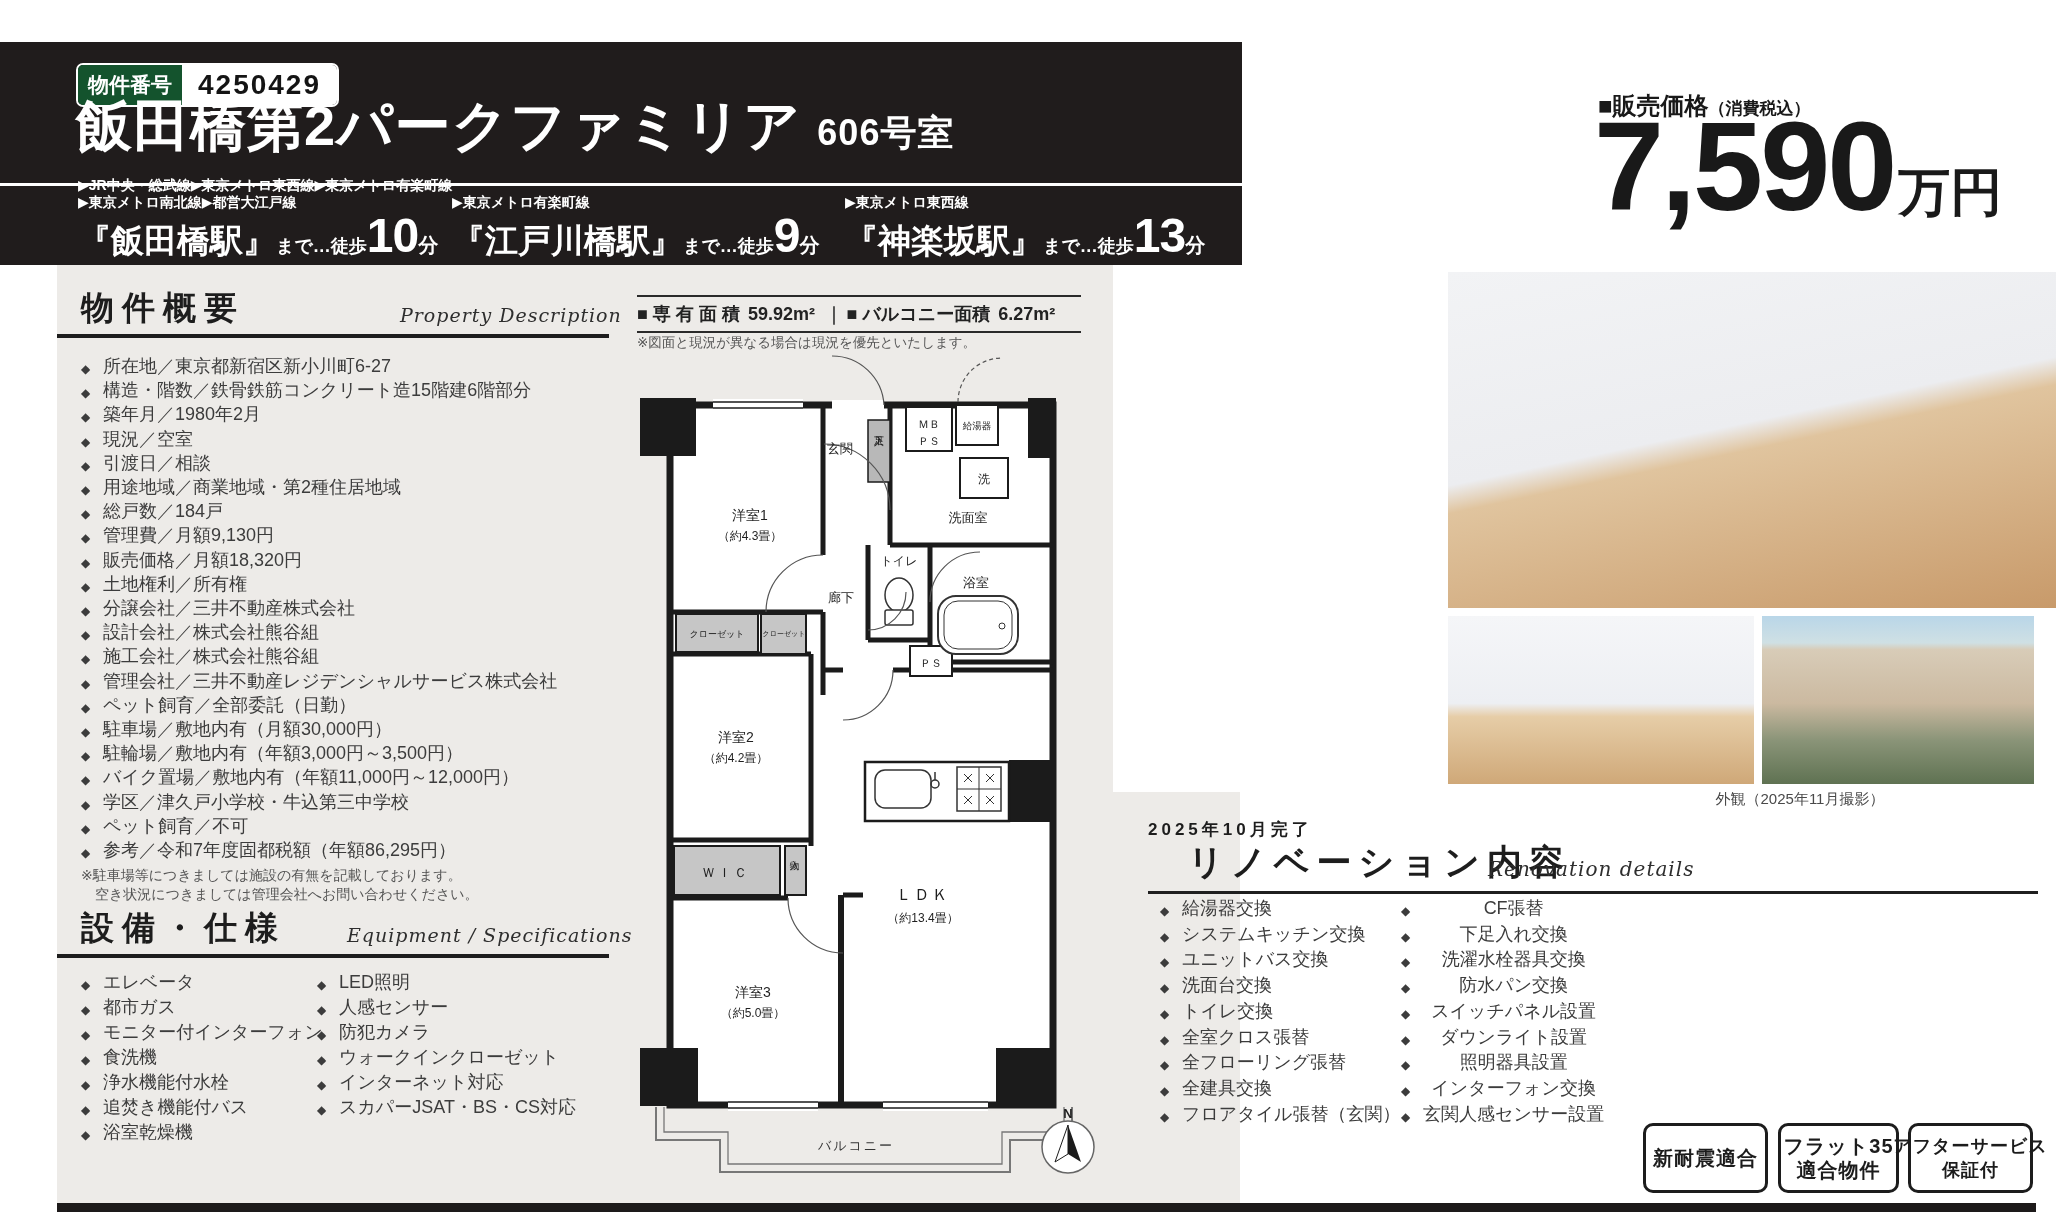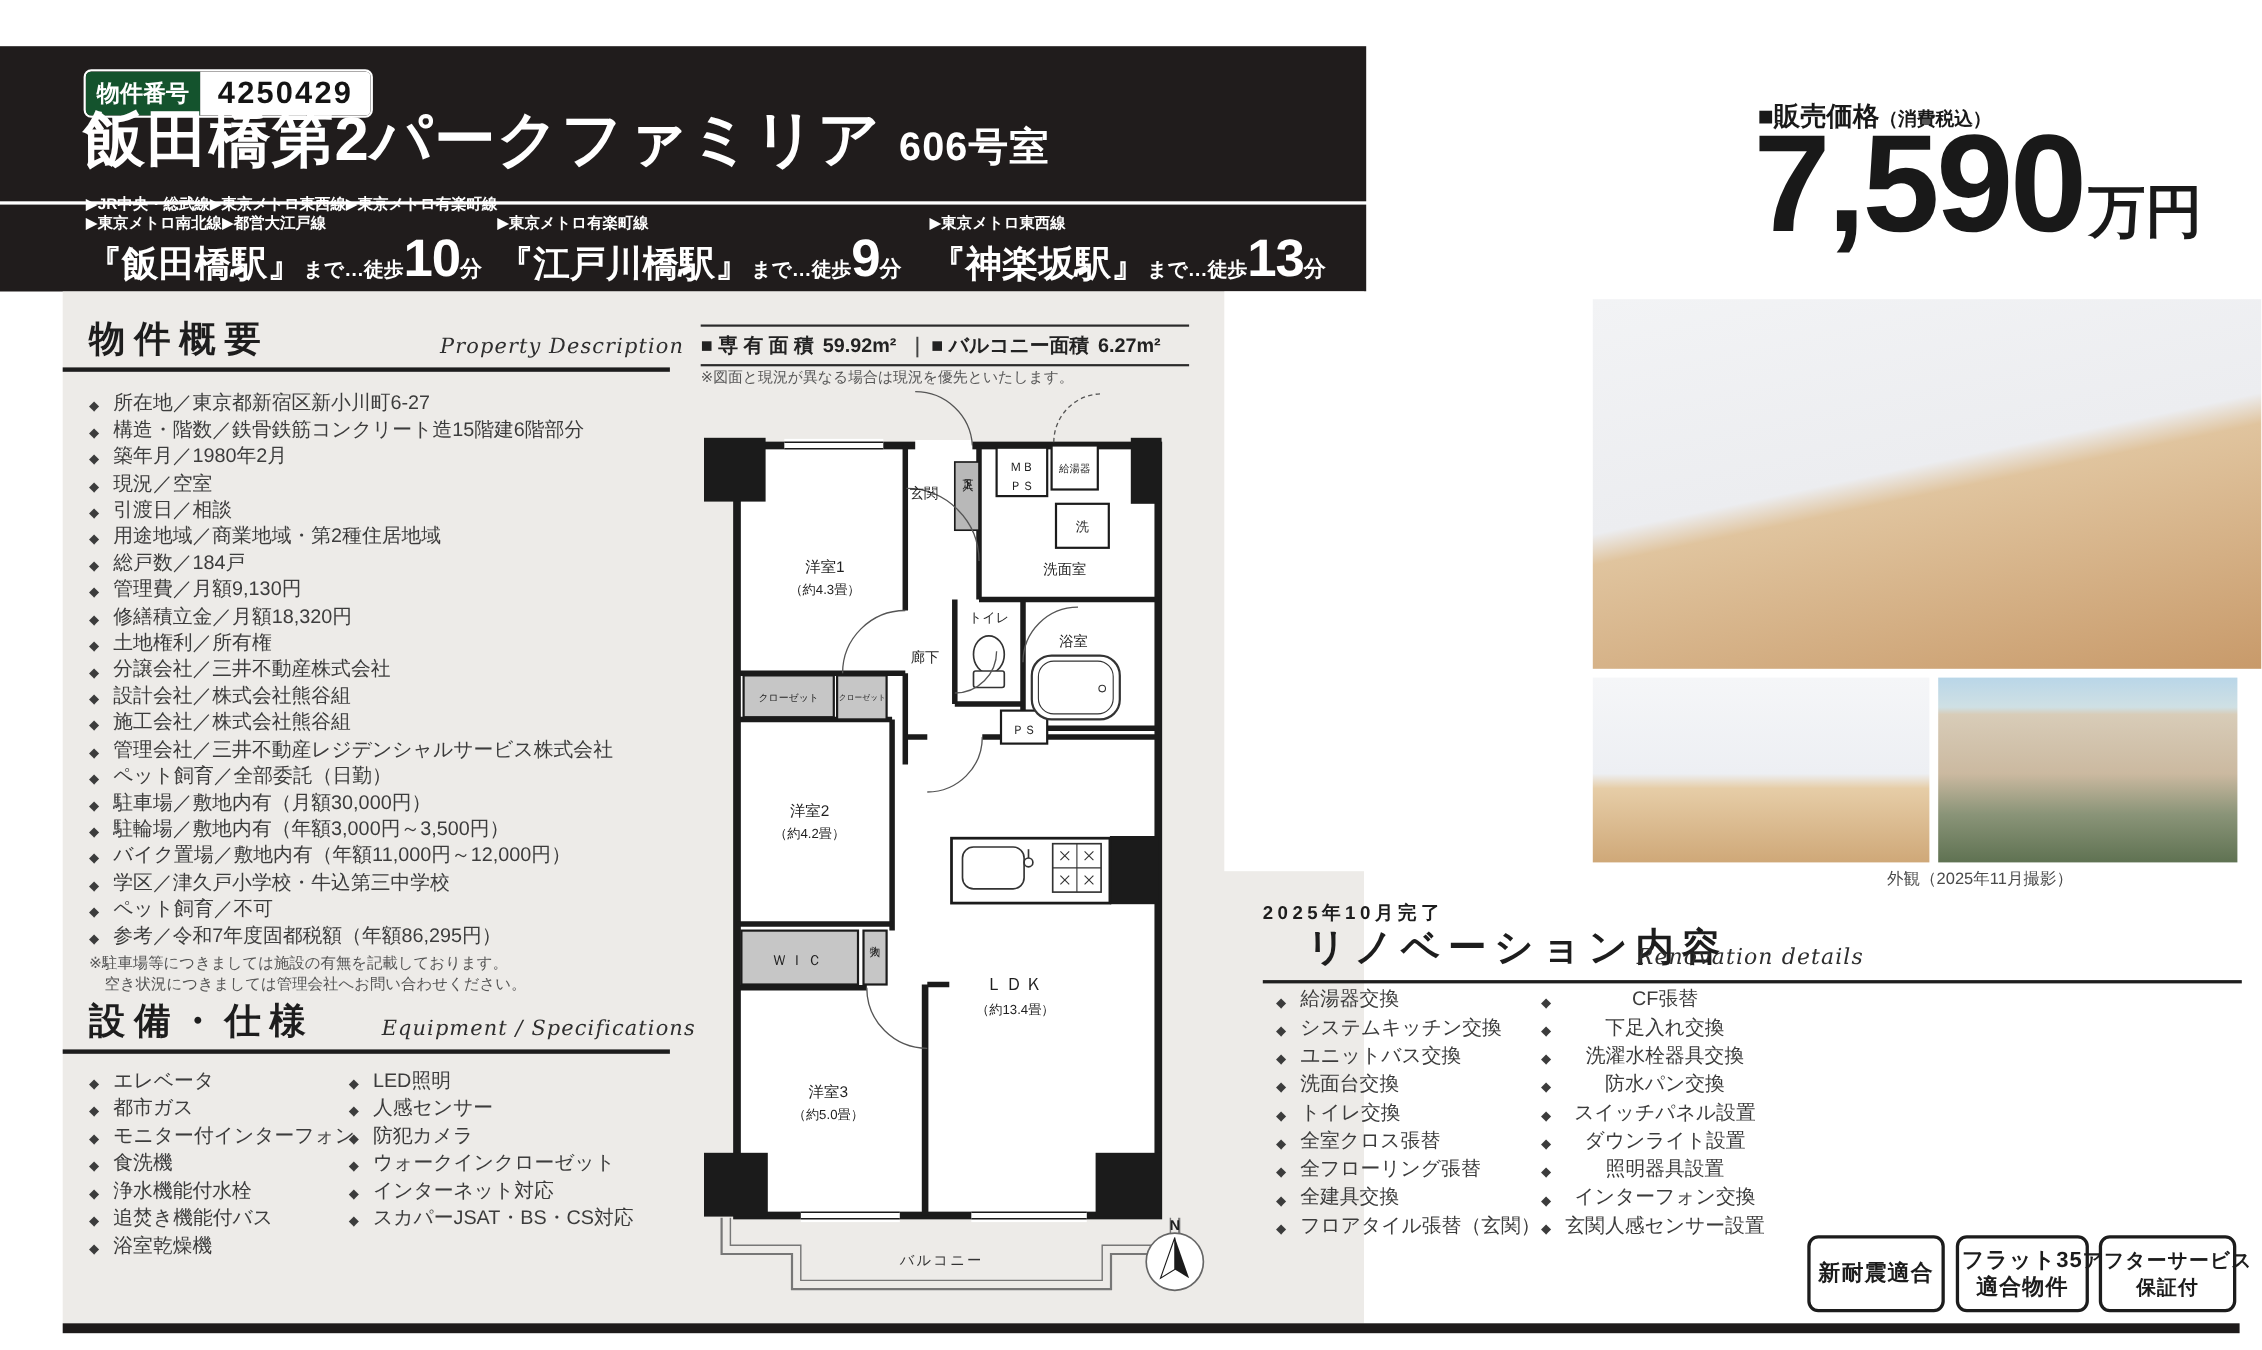--- a/index.html
+++ b/index.html
@@ -155,21 +155,21 @@
   </div>
   <ul class="plain ov-list">
     <li>所在地／東京都新宿区新小川町6-27</li>
     <li>構造・階数／鉄骨鉄筋コンクリート造15階建6階部分</li>
     <li>築年月／1980年2月</li>
     <li>現況／空室</li>
     <li>引渡日／相談</li>
     <li>用途地域／商業地域・第2種住居地域</li>
     <li>総戸数／184戸</li>
     <li>管理費／月額9,130円</li>
-    <li>修繕積立金／月額18,320円</li>
+    <li>販売価格／月額18,320円</li>
     <li>土地権利／所有権</li>
     <li>分譲会社／三井不動産株式会社</li>
     <li>設計会社／株式会社熊谷組</li>
     <li>施工会社／株式会社熊谷組</li>
     <li>管理会社／三井不動産レジデンシャルサービス株式会社</li>
     <li>ペット飼育／全部委託（日勤）</li>
     <li>駐車場／敷地内有（月額30,000円）</li>
     <li>駐輪場／敷地内有（年額3,000円～3,500円）</li>
     <li>バイク置場／敷地内有（年額11,000円～12,000円）</li>
     <li>学区／津久戸小学校・牛込第三中学校</li>

